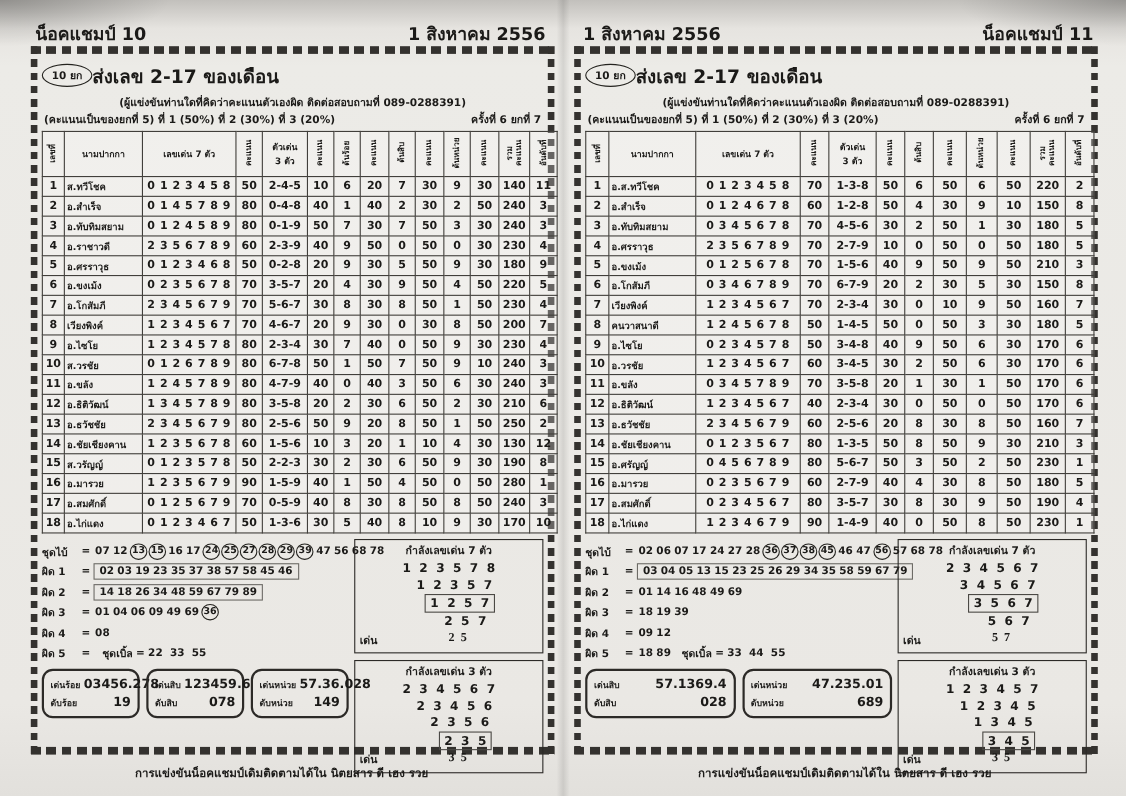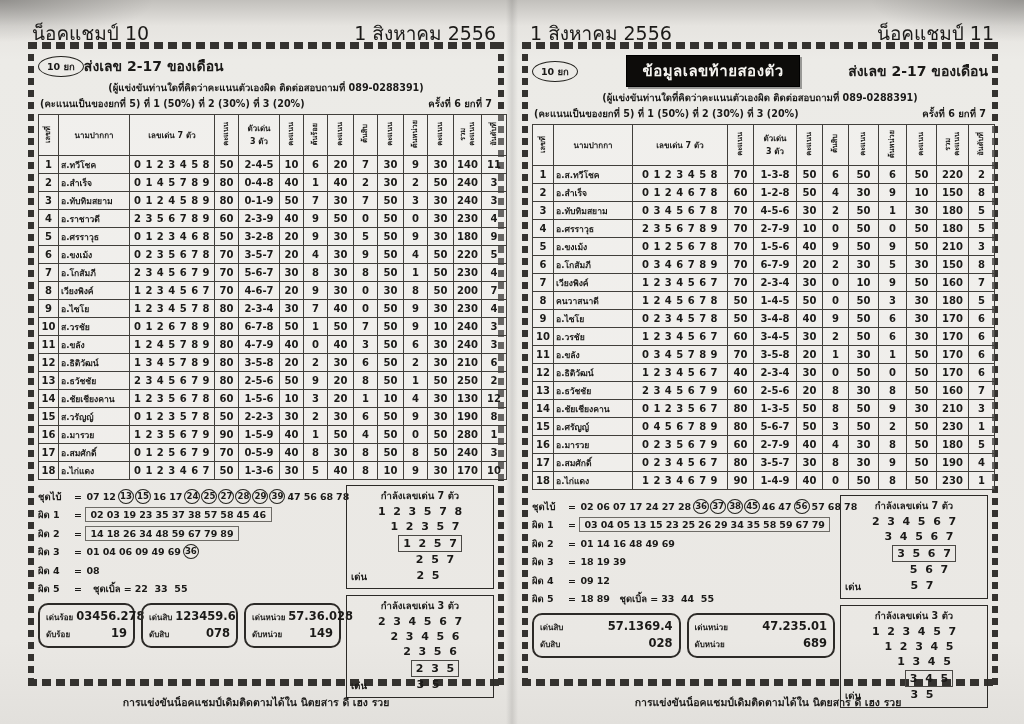--- a/index.html
+++ b/index.html
@@ -8,35 +8,35 @@
          background:linear-gradient(180deg,#c2c0bc 0,#e6e4e0 26px,#ecebe7 60px,#eae8e4 640px,#e2e0dc 724px);
          color:#1b1a18;}
   .sheet::before{content:"";position:absolute;inset:0;pointer-events:none;
          background:radial-gradient(220px 60px at 0 0,rgba(0,0,0,.25),transparent 70%),
                     radial-gradient(220px 60px at 100% 0,rgba(0,0,0,.22),transparent 70%);}
   .fold{position:absolute;left:506px;top:0;bottom:0;width:12px;
         background:linear-gradient(90deg,transparent,rgba(0,0,0,.10),transparent);}
   .page{position:absolute;top:0;width:512px;height:724px;}
   .page.pl{left:0;} .page.pr{left:512px;}
   .page-head{position:absolute;top:18px;left:32px;right:16px;display:flex;justify-content:space-between;
-             font-weight:normal;font-size:19px;}
+             font-weight:bold;font-size:16px;}
   .page.pr .page-head{left:18px;right:30px;}
   .frame{position:absolute;top:42px;bottom:38px;padding:13px 10px 8px;
      background:
        repeating-linear-gradient(90deg,#34322f 0 9px,rgba(0,0,0,0) 9px 14px) left top/100% 7px no-repeat,
        repeating-linear-gradient(90deg,#34322f 0 9px,rgba(0,0,0,0) 9px 14px) left bottom/100% 7px no-repeat,
        repeating-linear-gradient(180deg,#34322f 0 7px,rgba(0,0,0,0) 7px 12px) left top/6px 100% no-repeat,
        repeating-linear-gradient(180deg,#34322f 0 7px,rgba(0,0,0,0) 7px 12px) right top/6px 100% no-repeat;}
   .page.pl .frame{left:28px;right:8px;}
   .page.pr .frame{left:10px;right:26px;}
   .title-row{display:flex;align-items:center;margin:0 0 3px;}
   .badge{border:1.4px solid #24231f;border-radius:50%;padding:2px 8px;font-size:9.5px;font-weight:bold;flex:none;}
   .title-box{background:#0d0c0a;color:#f6f5f1;font-weight:bold;font-size:15px;letter-spacing:.5px;
              padding:3px 15px;margin:0 auto;border:1px solid #000;box-shadow:2px 2px 0 rgba(0,0,0,.35);}
-  .subtitle{font-size:14px;font-weight:bold;flex:none;}
+  .subtitle{font-size:17px;font-weight:bold;flex:none;}
   .note{text-align:center;font-size:9.6px;font-weight:bold;margin:1px 0;}
   .note2{display:flex;justify-content:space-between;font-size:9.6px;font-weight:bold;margin:0 2px 3px;}
   table.score{width:100%;border-collapse:collapse;table-layout:fixed;background:rgba(255,255,255,.25);}
   table.score th,table.score td{border:1px solid #413f3b;text-align:center;overflow:hidden;padding:0;}
   table.score th{height:40px;font-size:8px;font-weight:bold;}
   table.score td{height:17px;font-size:10px;font-weight:bold;}
   td.name{text-align:left !important;font-size:8.6px !important;padding-left:2px !important;}
   td.digits{letter-spacing:.5px;}
   .vert{writing-mode:vertical-rl;transform:rotate(180deg);font-size:7.4px;line-height:1.15;display:inline-block;max-height:38px;}
   .t14 th:nth-child(1){width:19px}.t14 th:nth-child(2){width:70px}.t14 th:nth-child(3){width:84px}
@@ -58,26 +58,26 @@
   .num{margin:0 1.5px;}
   .circ{margin:0 .5px;border:1.2px solid #24231f;border-radius:50%;min-width:12px;height:13px;line-height:13px;
         text-align:center;padding:0 1px;font-size:8.6px;}
   .nl-extra-label{margin-left:8px;}
   .nl-extra-val{white-space:pre;text-align:center;}
   .statrow{display:flex;gap:6px;margin-top:7px;}
   .statbox{border:2px solid #2c2a27;border-radius:10px;padding:2px 6px 3px;flex:1;min-width:0;}
   .sb-row{display:flex;justify-content:space-between;align-items:baseline;margin:2px 0;}
   .sb-lbl{font-size:8px;font-weight:bold;flex:none;margin-right:3px;}
   .sb-val{font-size:11.5px;font-weight:bold;}
-  .pyr-col{width:148px;flex:none;}
+  .pyr-col{width:172px;flex:none;}
   .pyr-box{border:1.5px solid #2c2a27;padding:2px 4px 4px;margin-bottom:6px;}
   .pyr-title{text-align:center;font-weight:bold;font-size:9.6px;margin-bottom:1px;}
   .pyr-row{text-align:center;font-weight:bold;font-size:11px;line-height:1.4;white-space:pre;}
   .pyr-row .boxedrow{display:inline-block;border:1px solid #4b4945;padding:0 4px;}
-  .pyr-foot{display:flex;font-weight:bold;font-size:9.6px;margin-top:1px;}
+  .pyr-foot{display:flex;font-weight:bold;font-size:9.6px;margin-top:1px;font-family:Liberation Serif, serif;}
   .pf-lbl{flex:none;}
   .pf-val{flex:1;text-align:center;font-size:11px;white-space:pre;}
   .page-foot{position:absolute;bottom:13px;left:0;right:0;text-align:center;font-size:10.5px;font-weight:bold;}
 </style>
 </head>
 <body>
 
 <div class="sheet">
   <div class="fold"></div>
 
@@ -178,21 +178,21 @@
               <td>0</td>
               <td>30</td>
               <td>230</td>
               <td>4</td>
             </tr>
             <tr>
               <td>5</td>
               <td class="name">อ.ศรราวุธ</td>
               <td class="digits">0 1 2 3 4 6 8</td>
               <td>50</td>
-              <td>3-2-8</td>
+              <td>0-2-8</td>
               <td>20</td>
               <td>9</td>
               <td>30</td>
               <td>5</td>
               <td>50</td>
               <td>9</td>
               <td>30</td>
               <td>180</td>
               <td>9</td>
             </tr>
@@ -555,21 +555,20 @@
   </div>
 
   <div class="page pr">
     <div class="page-head">
       <span>1 สิงหาคม 2556</span>
       <span>น็อคแชมป์  11</span>
     </div>
     <div class="frame">
       <div class="title-row">
         <span class="badge">10 ยก</span>
-        <span class="title-box">ข้อมูลเลขท้ายสองตัว</span>
         <span class="subtitle">ส่งเลข 2-17 ของเดือน</span>
       </div>
       <div class="note">(ผู้แข่งขันท่านใดที่คิดว่าคะแนนตัวเองผิด ติดต่อสอบถามที่ 089-0288391)</div>
       <div class="note2">
         <span>(คะแนนเป็นของยกที่ 5)  ที่ 1  (50%)  ที่ 2  (30%)  ที่ 3  (20%)</span>
         <span>ครั้งที่ 6  ยกที่ 7</span>
       </div>
       <table class="score t12">
         <thead>
             <tr>

